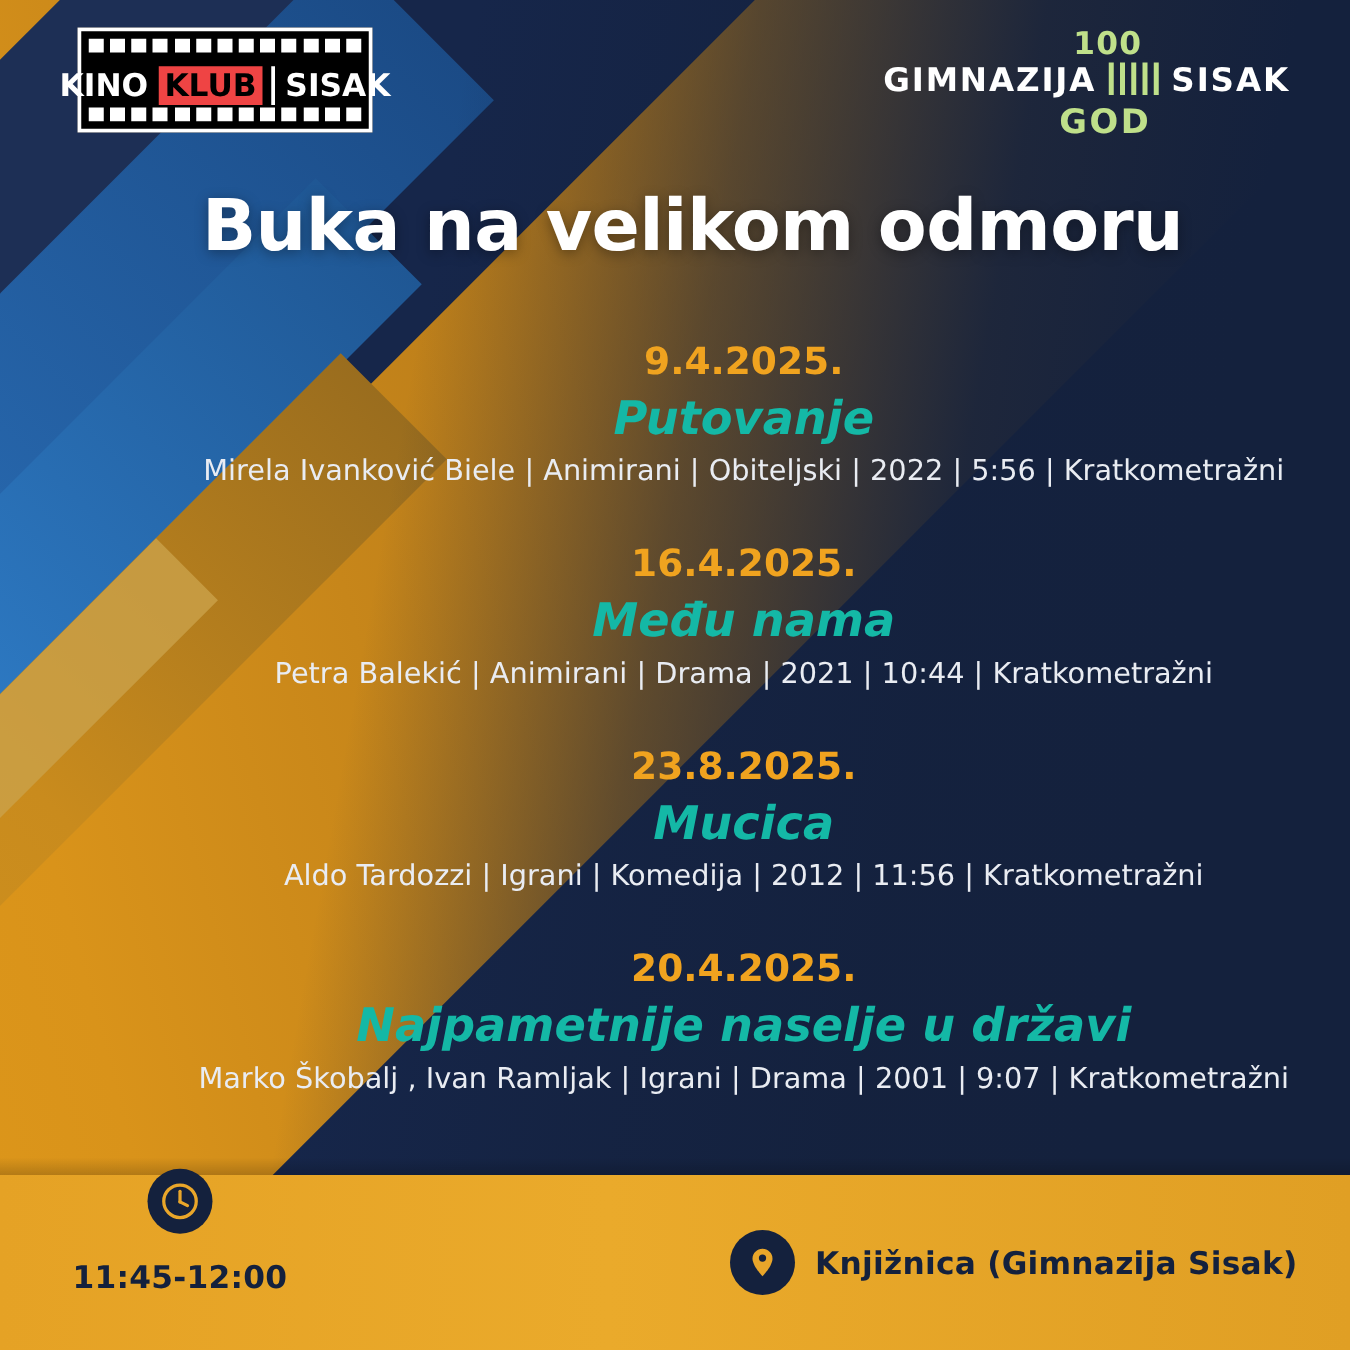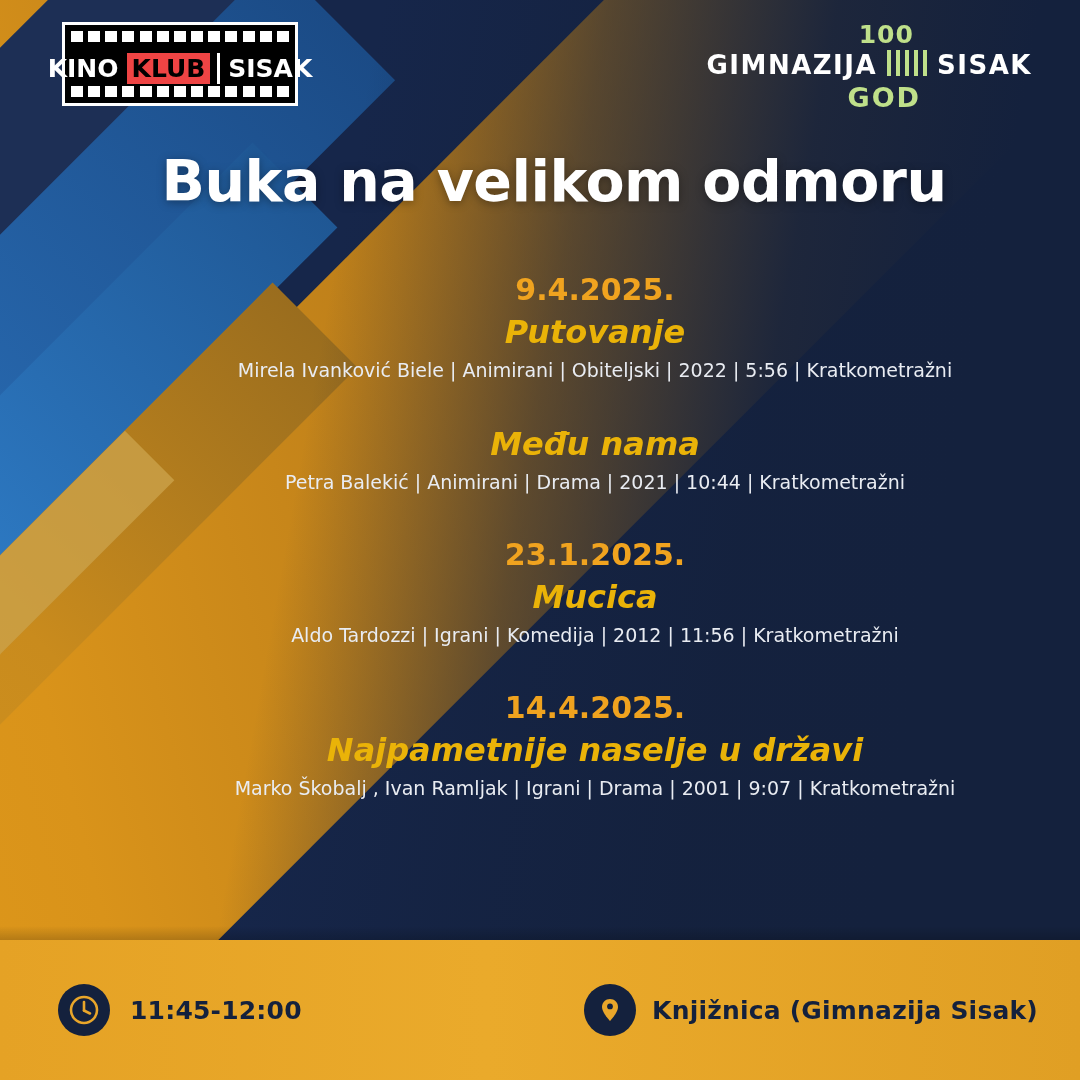--- a/index.html
+++ b/index.html
@@ -225,40 +225,41 @@
   }
   .entry { margin-bottom: 44px; }
   .entry:last-child { margin-bottom: 0; }
   .entry-date {
     color: #f0a31f;
     font-size: 30px;
     font-weight: 800;
     margin-bottom: 6px;
   }
   .entry-film {
-    color: #eab308;
-    font-size: 32px;
+    color: #14b8a6;
+    font-size: 37px;
     font-weight: 700;
     font-style: italic;
     margin-bottom: 8px;
   }
   .entry-meta {
     color: #e9ecf2;
-    font-size: 19px;
+    font-size: 23px;
     font-weight: 400;
   }
 
   
   .footer-left {
     position: absolute;
     left: 58px;
     bottom: 44px;
     display: flex;
     align-items: center;
     gap: 20px;
+    flex-direction: column;
   }
   .footer-right {
     position: absolute;
     right: 42px;
     bottom: 44px;
     display: flex;
     align-items: center;
     gap: 16px;
   }
   .circle-icon {
@@ -351,32 +352,33 @@
 
   <div class="program">
 
     <div class="entry">
       <div class="entry-date">9.4.2025.</div>
       <div class="entry-film">Putovanje</div>
       <div class="entry-meta">Mirela Ivanković Biele | Animirani | Obiteljski | 2022 | 5:56 | Kratkometražni</div>
     </div>
 
     <div class="entry">
+      <div class="entry-date">16.4.2025.</div>
       <div class="entry-film">Među nama</div>
       <div class="entry-meta">Petra Balekić | Animirani | Drama | 2021 | 10:44 | Kratkometražni</div>
     </div>
 
     <div class="entry">
-      <div class="entry-date">23.1.2025.</div>
+      <div class="entry-date">23.8.2025.</div>
       <div class="entry-film">Mucica</div>
       <div class="entry-meta">Aldo Tardozzi | Igrani | Komedija | 2012 | 11:56 | Kratkometražni</div>
     </div>
 
     <div class="entry">
-      <div class="entry-date">14.4.2025.</div>
+      <div class="entry-date">20.4.2025.</div>
       <div class="entry-film">Najpametnije naselje u državi</div>
       <div class="entry-meta">Marko Škobalj , Ivan Ramljak | Igrani | Drama | 2001 | 9:07 | Kratkometražni</div>
     </div>
 
   </div>
 
   <div class="footer-bar-shadow"></div>
   <div class="footer-bar"></div>
 
   <div class="footer-left">

